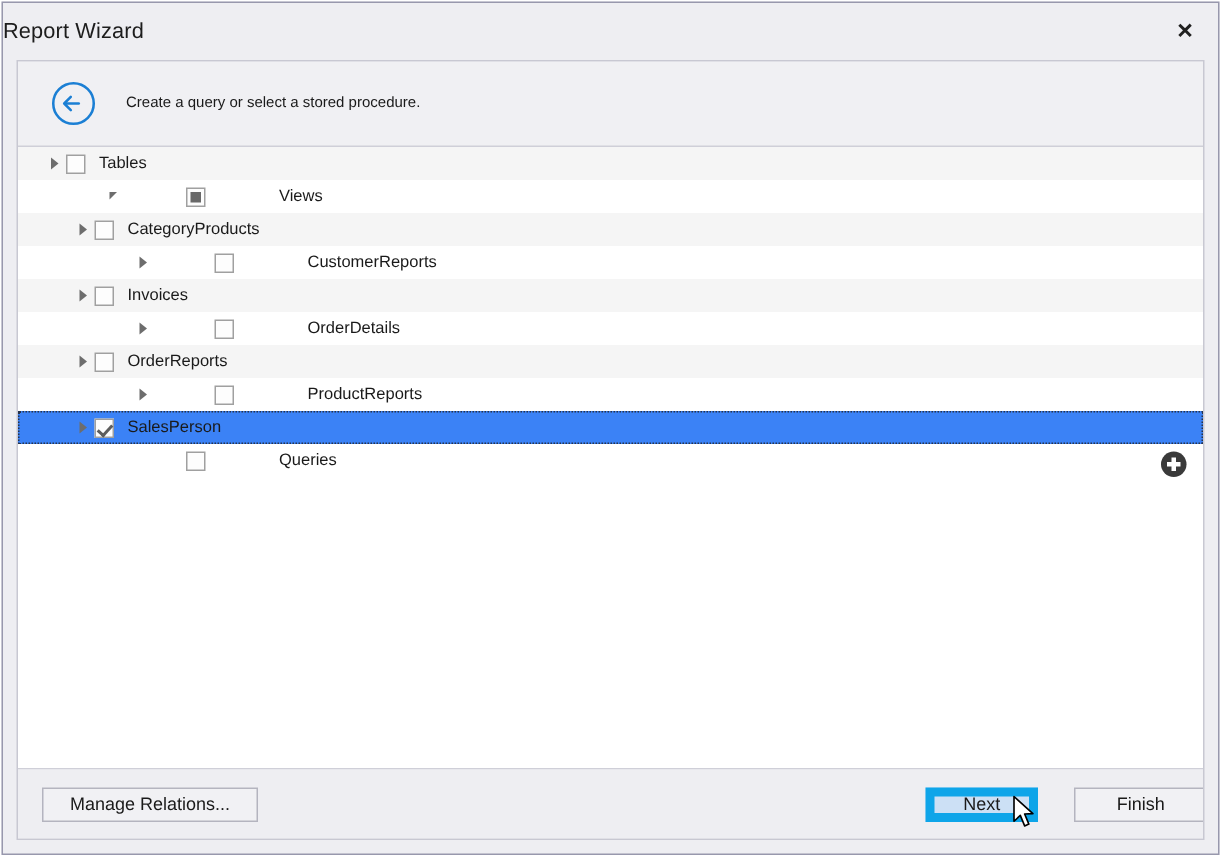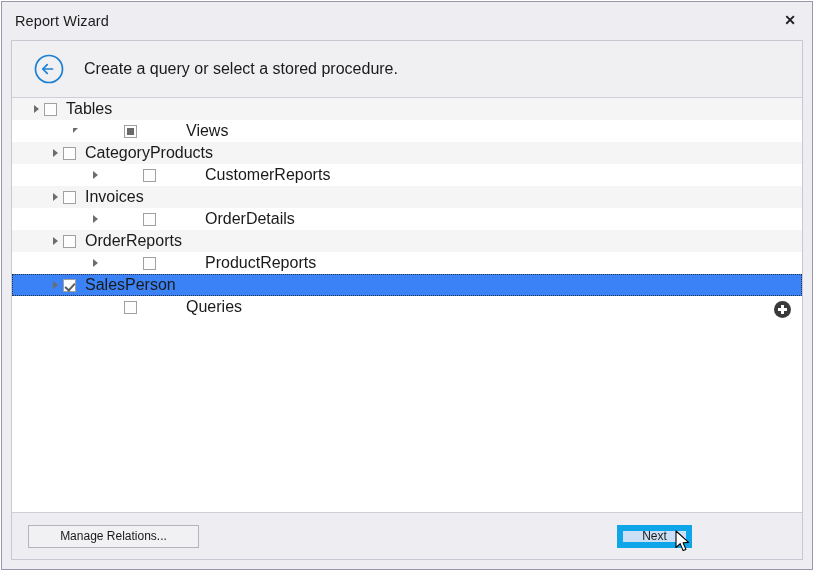--- a/index.html
+++ b/index.html
@@ -33,21 +33,20 @@
   
   .titlebar {
     position: relative;
     height: 38px;
     flex: 0 0 38px;
     background: #eeeef2;
     display: flex;
     align-items: center;
   }
   .titlebar-text {
-    margin-left: 13px;
     font-size: 14.5px;
     color: #1d1d1d;
     letter-spacing: 0.1px;
   }
   .close-btn {
     position: absolute;
     right: 0px;
     top: 0px;
     width: 44px;
     height: 36px;
@@ -82,21 +81,21 @@
     padding-left: 21px;
   }
   .back-icon {
     width: 32px;
     height: 32px;
     flex: 0 0 32px;
     margin-right: 19px;
   }
   .header-text {
     line-height: 15.5px;
-    font-size: 16px;
+    font-size: 10px;
     color: #1a1a1a;
   }
   .header-text div { white-space: nowrap; }
 
   
   .tree-panel {
     position: relative;
     flex: 1 1 auto;
     background: #ffffff;
     border-bottom: 1px solid #cfcfd8;
@@ -158,21 +157,21 @@
   .cb.checked::after {
     content: "";
     position: absolute;
     left: 3px; top: 1px;
     width: 4px; height: 8px;
     border: solid #5d5d5d;
     border-width: 0 2px 2px 0;
     transform: rotate(42deg);
   }
   .tree-label {
-    font-size: 16px;
+    font-size: 11px;
     color: #1a1a1a;
     white-space: nowrap;
   }
   .add-btn {
     position: absolute;
     right: 11px;
     top: 203px;
     width: 17px;
     height: 17px;
     border-radius: 50%;
@@ -211,21 +210,21 @@
     font-size: 12px;
     color: #1a1a1a;
     display: flex;
     align-items: center;
     justify-content: center;
     cursor: default;
   }
   .btn-manage {
     position: absolute;
     left: 16px;
-    width: 171px;
+    width: 144px;
   }
   .btn-next {
     position: absolute;
     left: 605px;
     width: 75px;
     background: #cce0f5;
     border: 6px solid #0ea5e9;
   }
   .btn-finish {
     position: absolute;
@@ -330,20 +329,21 @@
             <div class="cb"></div>
             <div class="tree-label">Queries</div>
           </div>
         </div>
       <div class="add-btn"></div>
     </div>
 
     <div class="footer">
       <div class="btn btn-manage">Manage Relations...</div>
       <div class="btn btn-next">Next</div>
+      <div class="btn btn-finish">Finish</div>
     </div>
 
   </div>
 </div>
 
 <div class="cursor">
   <svg width="17" height="24" viewBox="0 0 17 24" aria-hidden="true">
     <path d="M1,1 L1,17.5 L5.2,13.6 L8.1,20.6 L10.9,19.4 L8.1,12.7 L13.6,12.4 Z" fill="#ffffff" stroke="#000000" stroke-width="1.1" stroke-linejoin="round"></path>
   </svg>
 </div>

